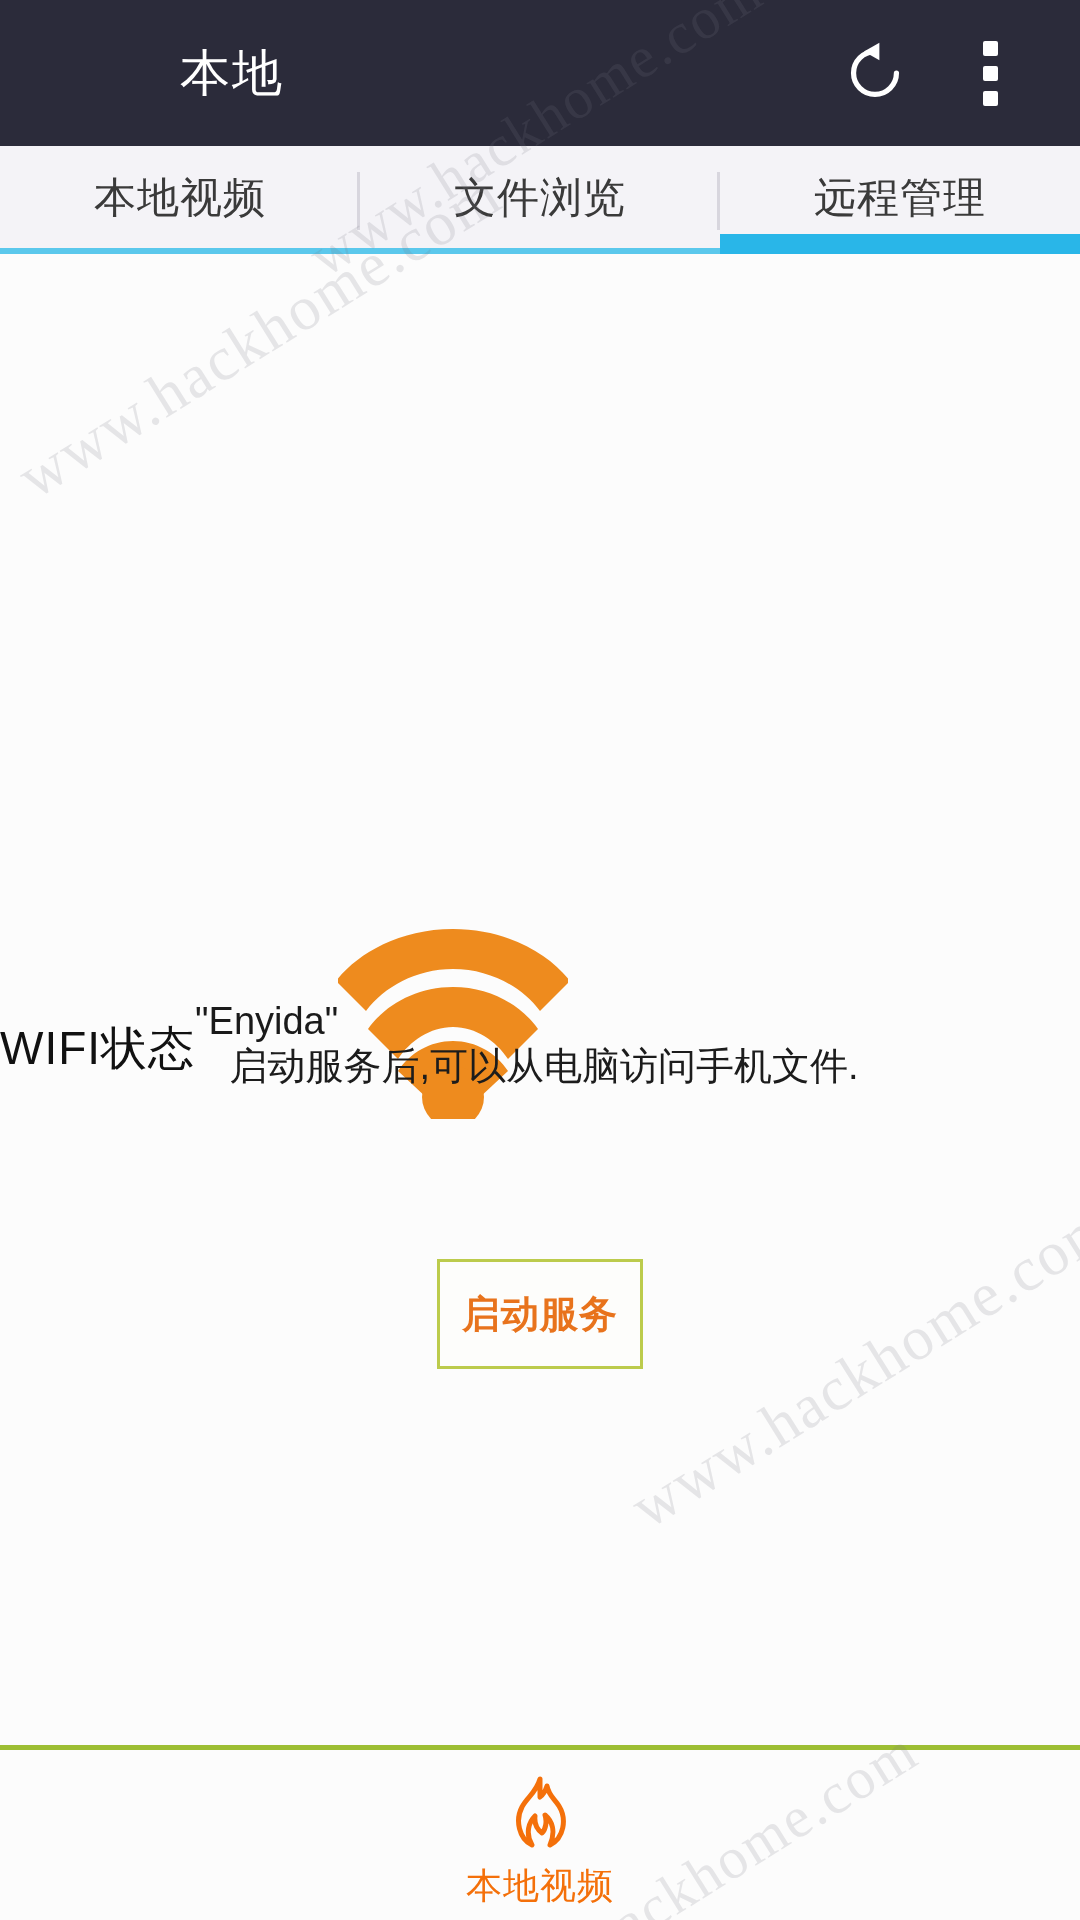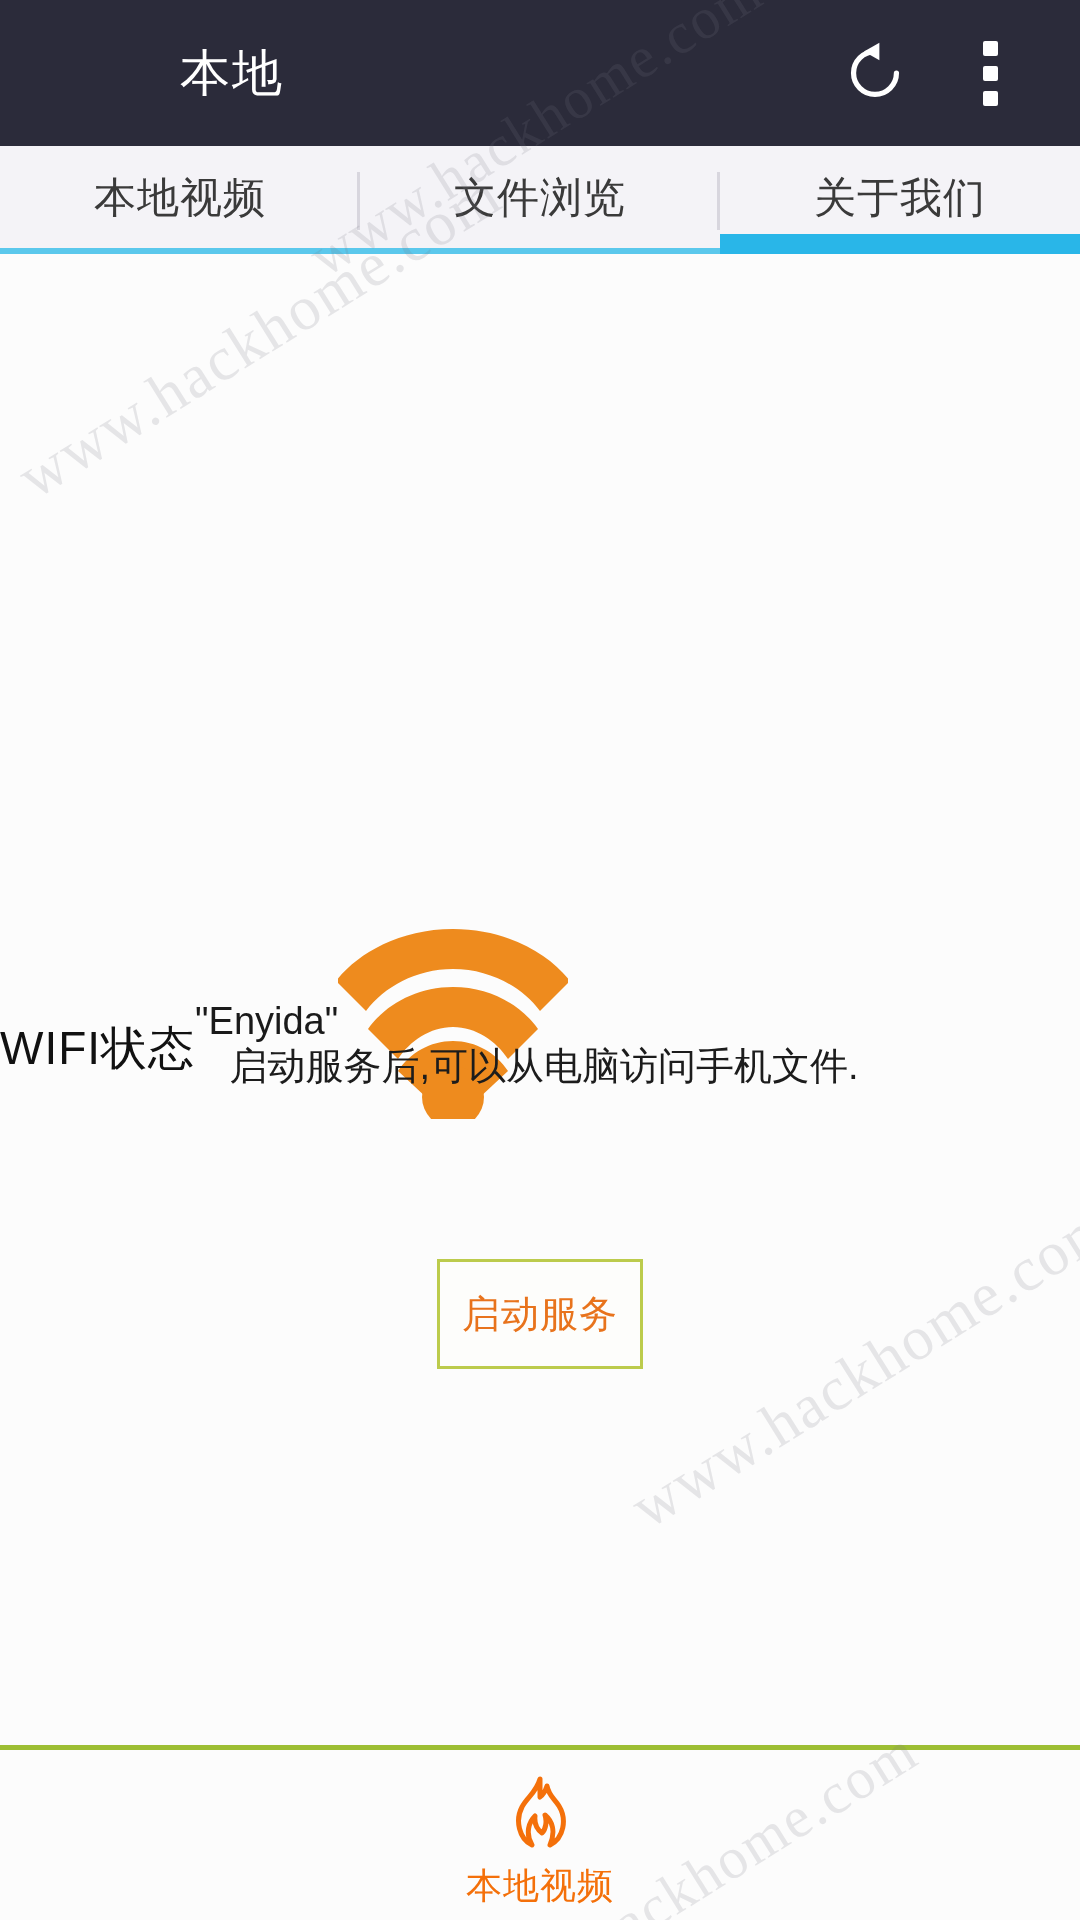--- a/index.html
+++ b/index.html
@@ -139,20 +139,21 @@
     top:1005px;
     width:206px;
     height:110px;
     border:3px solid #BCCB4C;
     background:#FDFDFB;
     color:#E8731C;
     font-size:38px;
     line-height:1;
     display:flex; align-items:center; justify-content:center;
     letter-spacing:1px;
+    font-weight:bold;
   }
 
   
   .bottomnav {
     flex:0 0 175px;
     height:175px;
     background:#FCFCFC;
     border-top:5px solid #9DBE33;
     display:flex;
   }
@@ -224,21 +225,21 @@
       <span class="tab-underline"></span>
     </div>
 
     <div class="tab">
       <span class="tab-label">文件浏览</span>
       <span class="tab-divider"></span>
       <span class="tab-underline"></span>
     </div>
 
     <div class="tab active">
-      <span class="tab-label">关于我们</span>
+      <span class="tab-label">远程管理</span>
       <span class="tab-underline"></span>
     </div>
 
   </div>
 
   <div class="content">
 
     <div class="wifi-title">WIFI状态</div>
     <div class="wifi-ssid">"Enyida"</div>
 

